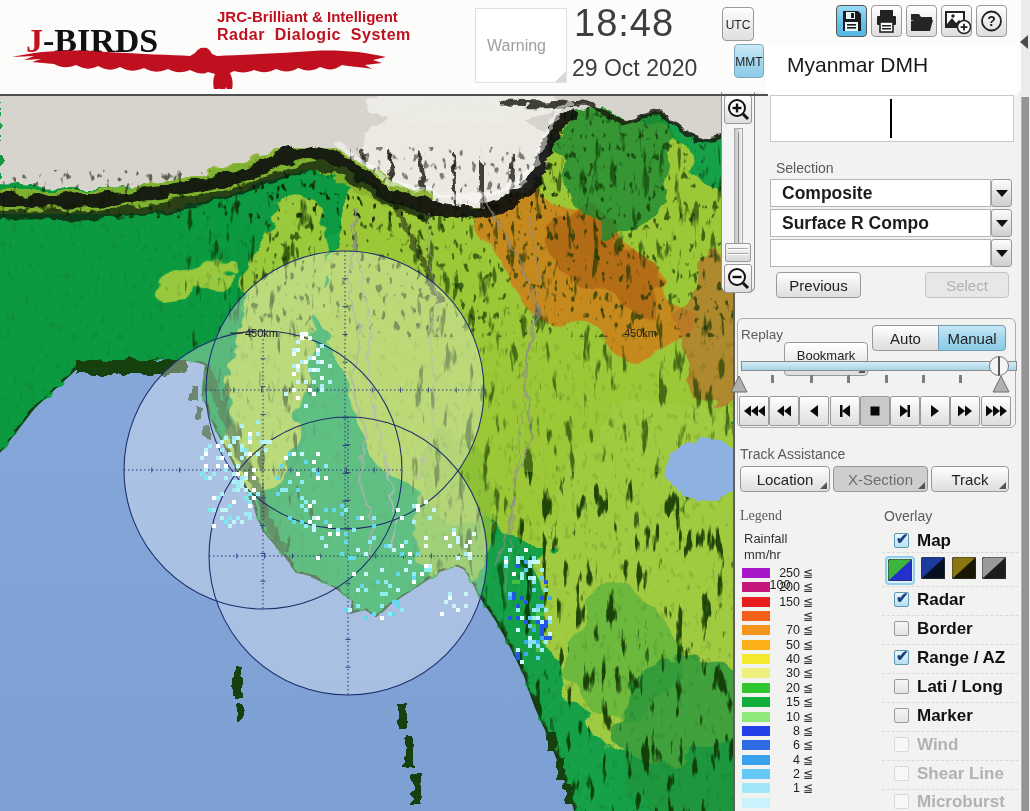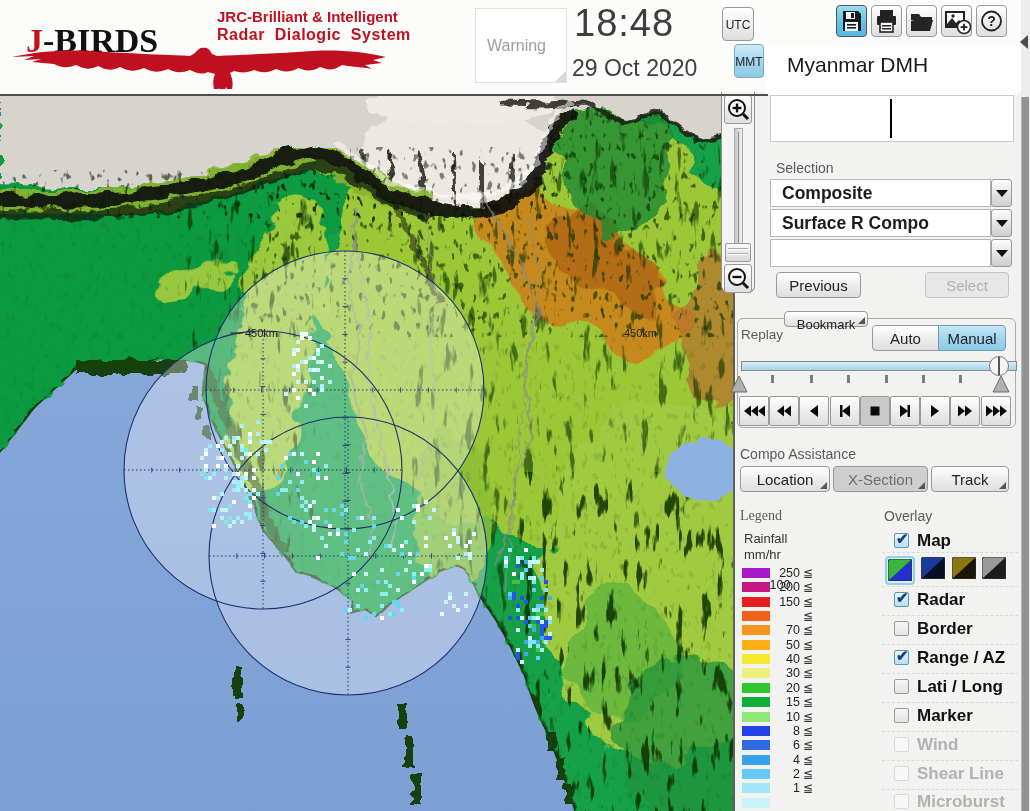--- a/index.html
+++ b/index.html
@@ -709,21 +709,21 @@
 <div class="field" style="top:179px;">Composite</div>
 <div class="ddbtn" style="left:991px;top:179px;height:28px;"></div>
 <div class="field" style="top:209px;">Surface R Compo</div>
 <div class="ddbtn" style="left:991px;top:209px;height:28px;"></div>
 <div class="field" style="top:239px;"></div>
 <div class="ddbtn" style="left:991px;top:239px;height:28px;"></div>
 <div class="btn" style="left:776px;top:272px;width:85px;height:26px;font-size:15px;line-height:25px;">Previous</div>
 <div class="btn" style="left:925px;top:272px;width:84px;height:26px;font-size:15px;line-height:25px;background:#e7e7e7;border-color:#c4c4c4;color:#b0b0b0;">Select</div>
 <div class="abs" style="left:737px;top:318px;width:279px;height:110px;border:1px solid #ababab;border-radius:6px;box-sizing:border-box;"></div>
 <div class="lab" style="left:741px;top:327px;font-size:13.5px;">Replay</div>
-<div class="btn fold" style="left:784px;top:311px;width:84px;height:16px;font-size:13px;line-height:25px;">Bookmark</div>
+<div class="btn fold" style="left:784px;top:342px;width:84px;height:34px;font-size:13px;line-height:25px;">Bookmark</div>
 <div class="btn" style="left:872px;top:325px;width:67px;height:26px;font-size:15px;line-height:25px;border-radius:4px 0 0 4px;">Auto</div>
 <div class="btn" style="left:938px;top:325px;width:68px;height:26px;font-size:15px;line-height:25px;border-radius:0 4px 4px 0;background:linear-gradient(#c4e7f5,#9cd3ec 60%,#8fcbe6);border-color:#6f9cb4;">Manual</div>
 <div class="abs" style="left:741px;top:361px;width:276px;height:10px;background:linear-gradient(#d5edf5,#a5d6e8);border:1px solid #8a8a8a;box-sizing:border-box;"></div>
 <div class="abs" style="left:989px;top:356px;width:20px;height:20px;border-radius:50%;background:#f4f4f4;border:1.5px solid #777;box-sizing:border-box;"></div>
 <div class="abs" style="left:998px;top:357px;width:1.5px;height:18px;background:#555;"></div>
 <svg class="abs" style="left:731px;top:374px;" width="286" height="20" viewBox="0 0 286 20">
  <g fill="#7d7d7d">
       <rect x="40" y="1" width="3" height="8"></rect>
       <rect x="79" y="1" width="3" height="8"></rect>
       <rect x="116" y="1" width="3" height="8"></rect>
@@ -765,21 +765,21 @@
         <polygon points="14,14 7,8.5 7,19.5"></polygon>
         <polygon points="21,14 14,8.5 14,19.5"></polygon>
       </svg></div>
     <div class="btn" style="left:980.6px;top:396px;width:30px;height:30px;border-radius:2px;"><svg width="28" height="28" viewBox="0 0 28 28" fill="#0a0a0a">
         <polygon points="11,14 4,8.5 4,19.5"></polygon>
         <polygon points="18,14 11,8.5 11,19.5"></polygon>
         <polygon points="25,14 18,8.5 18,19.5"></polygon>
       </svg></div>
   </div>
 
-<div class="lab" style="left:740px;top:446px;">Compo Assistance</div>
+<div class="lab" style="left:740px;top:446px;">Track Assistance</div>
 <div class="btn fold" style="left:740px;top:466px;width:90px;height:26px;font-size:15px;line-height:25px;">Location</div>
 <div class="btn fold" style="left:833px;top:466px;width:95px;height:26px;font-size:15px;line-height:25px;background:#cecece;color:#6e6e6e;">X-Section</div>
 <div class="btn fold" style="left:931px;top:466px;width:78px;height:26px;font-size:15px;line-height:25px;">Track</div>
 <div class="lab" style="left:740px;top:508px;font-family:Liberation Serif, serif;">Legend</div>
 <div class="lab" style="left:884px;top:508px;">Overlay</div>
 <div class="abs" style="left:744px;top:531px;font-size:13px;color:#333;">Rainfall</div>
 <div class="abs" style="left:744px;top:547px;font-size:13px;color:#333;">mm/hr</div>
 <div id="sws">
     <div class="sw" style="top:568px;background:#a719c8;"></div>
     <div class="swv" style="left:760px;top:566px;">250</div>

